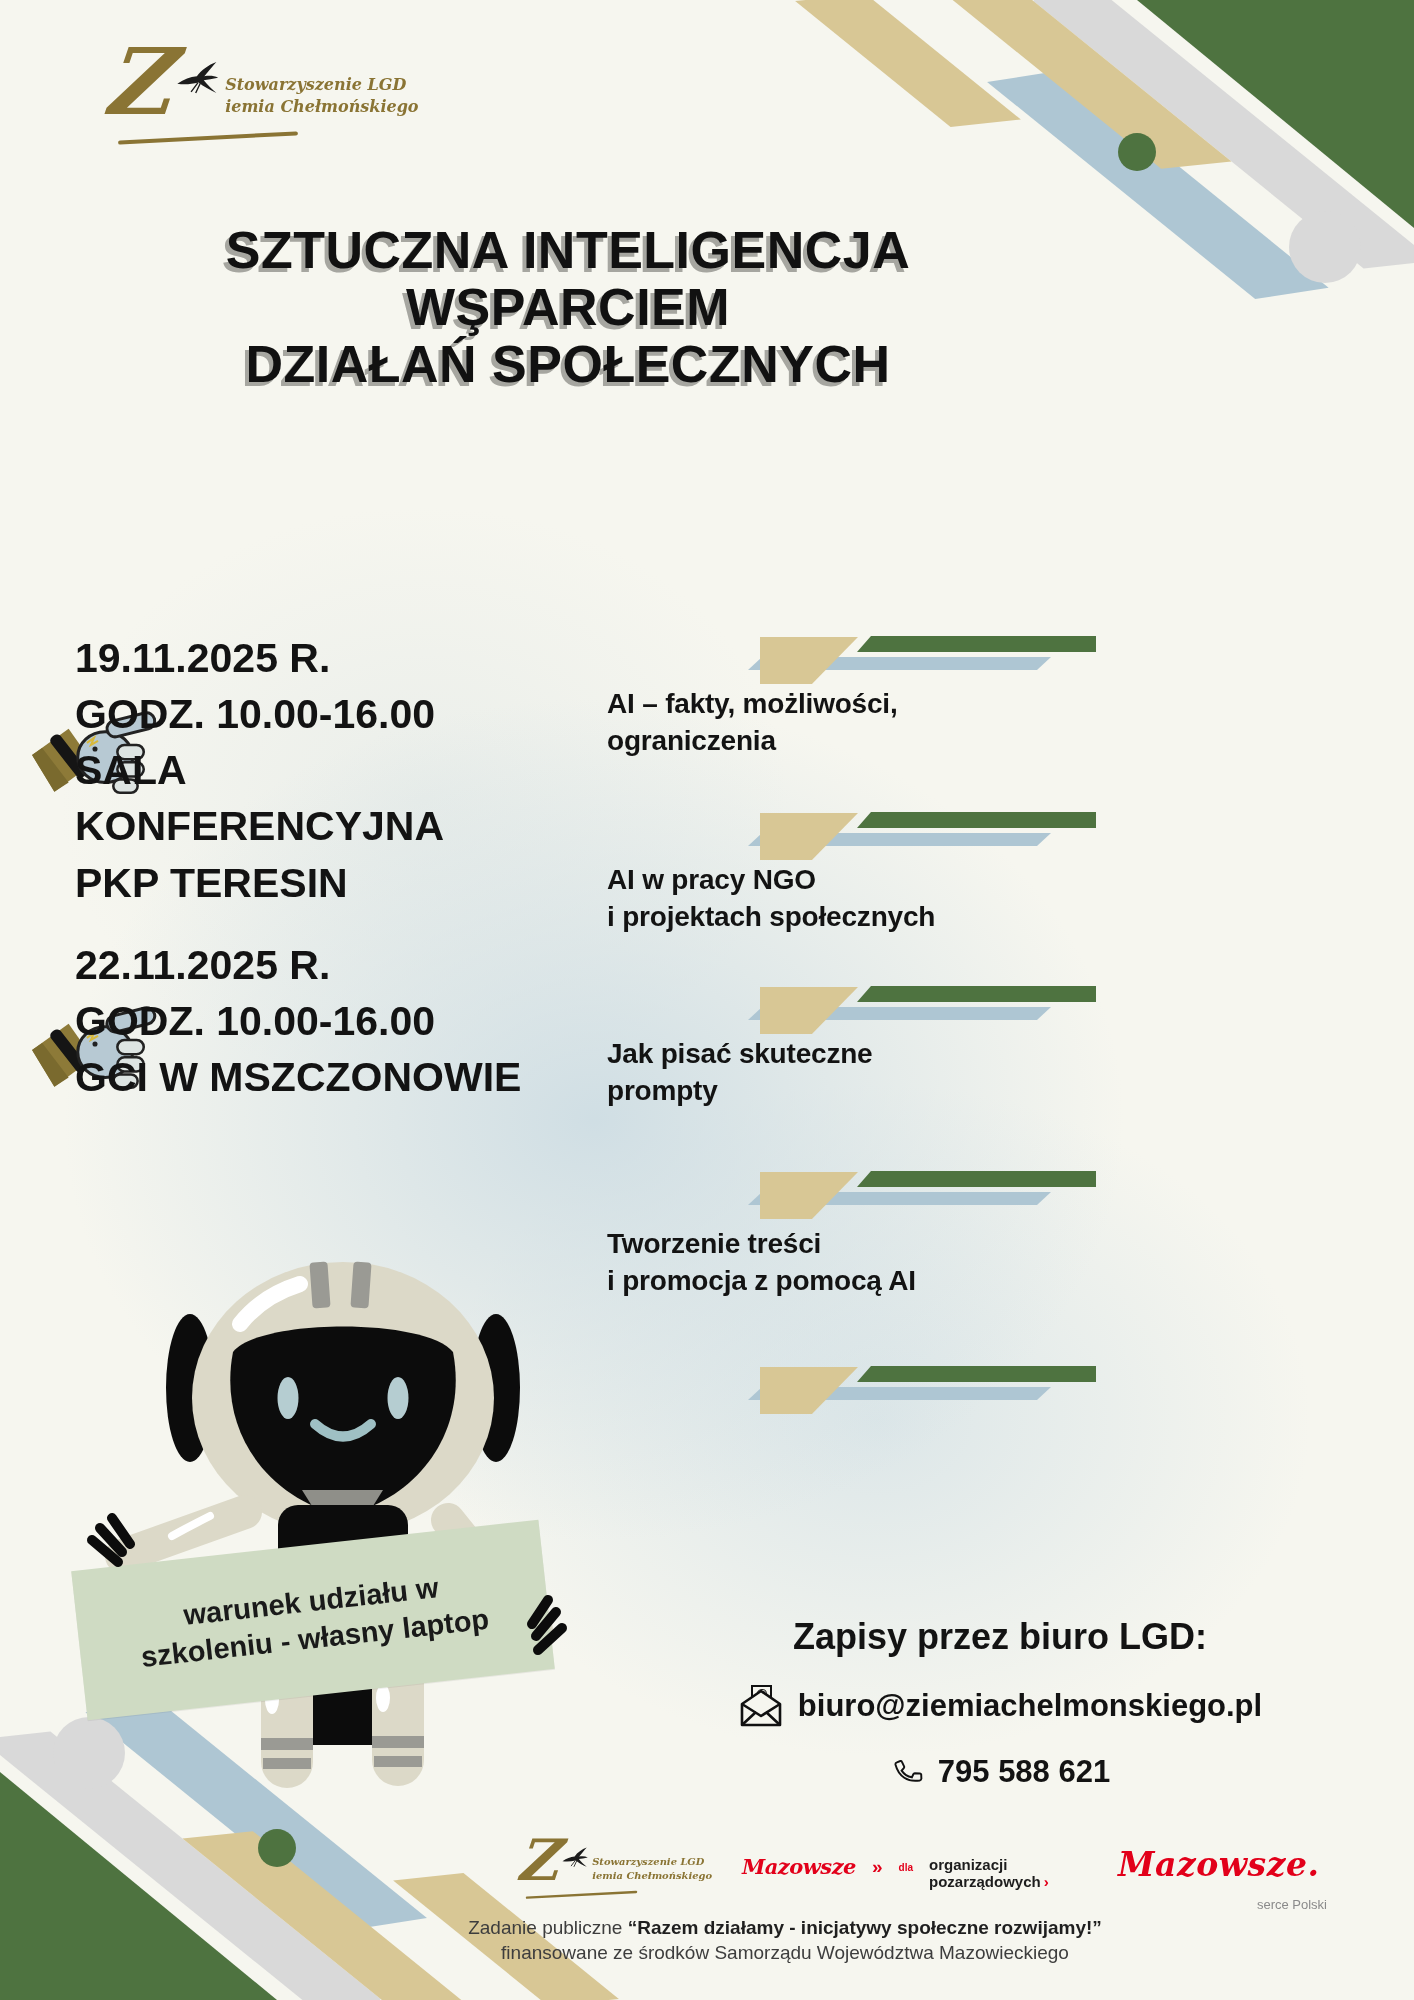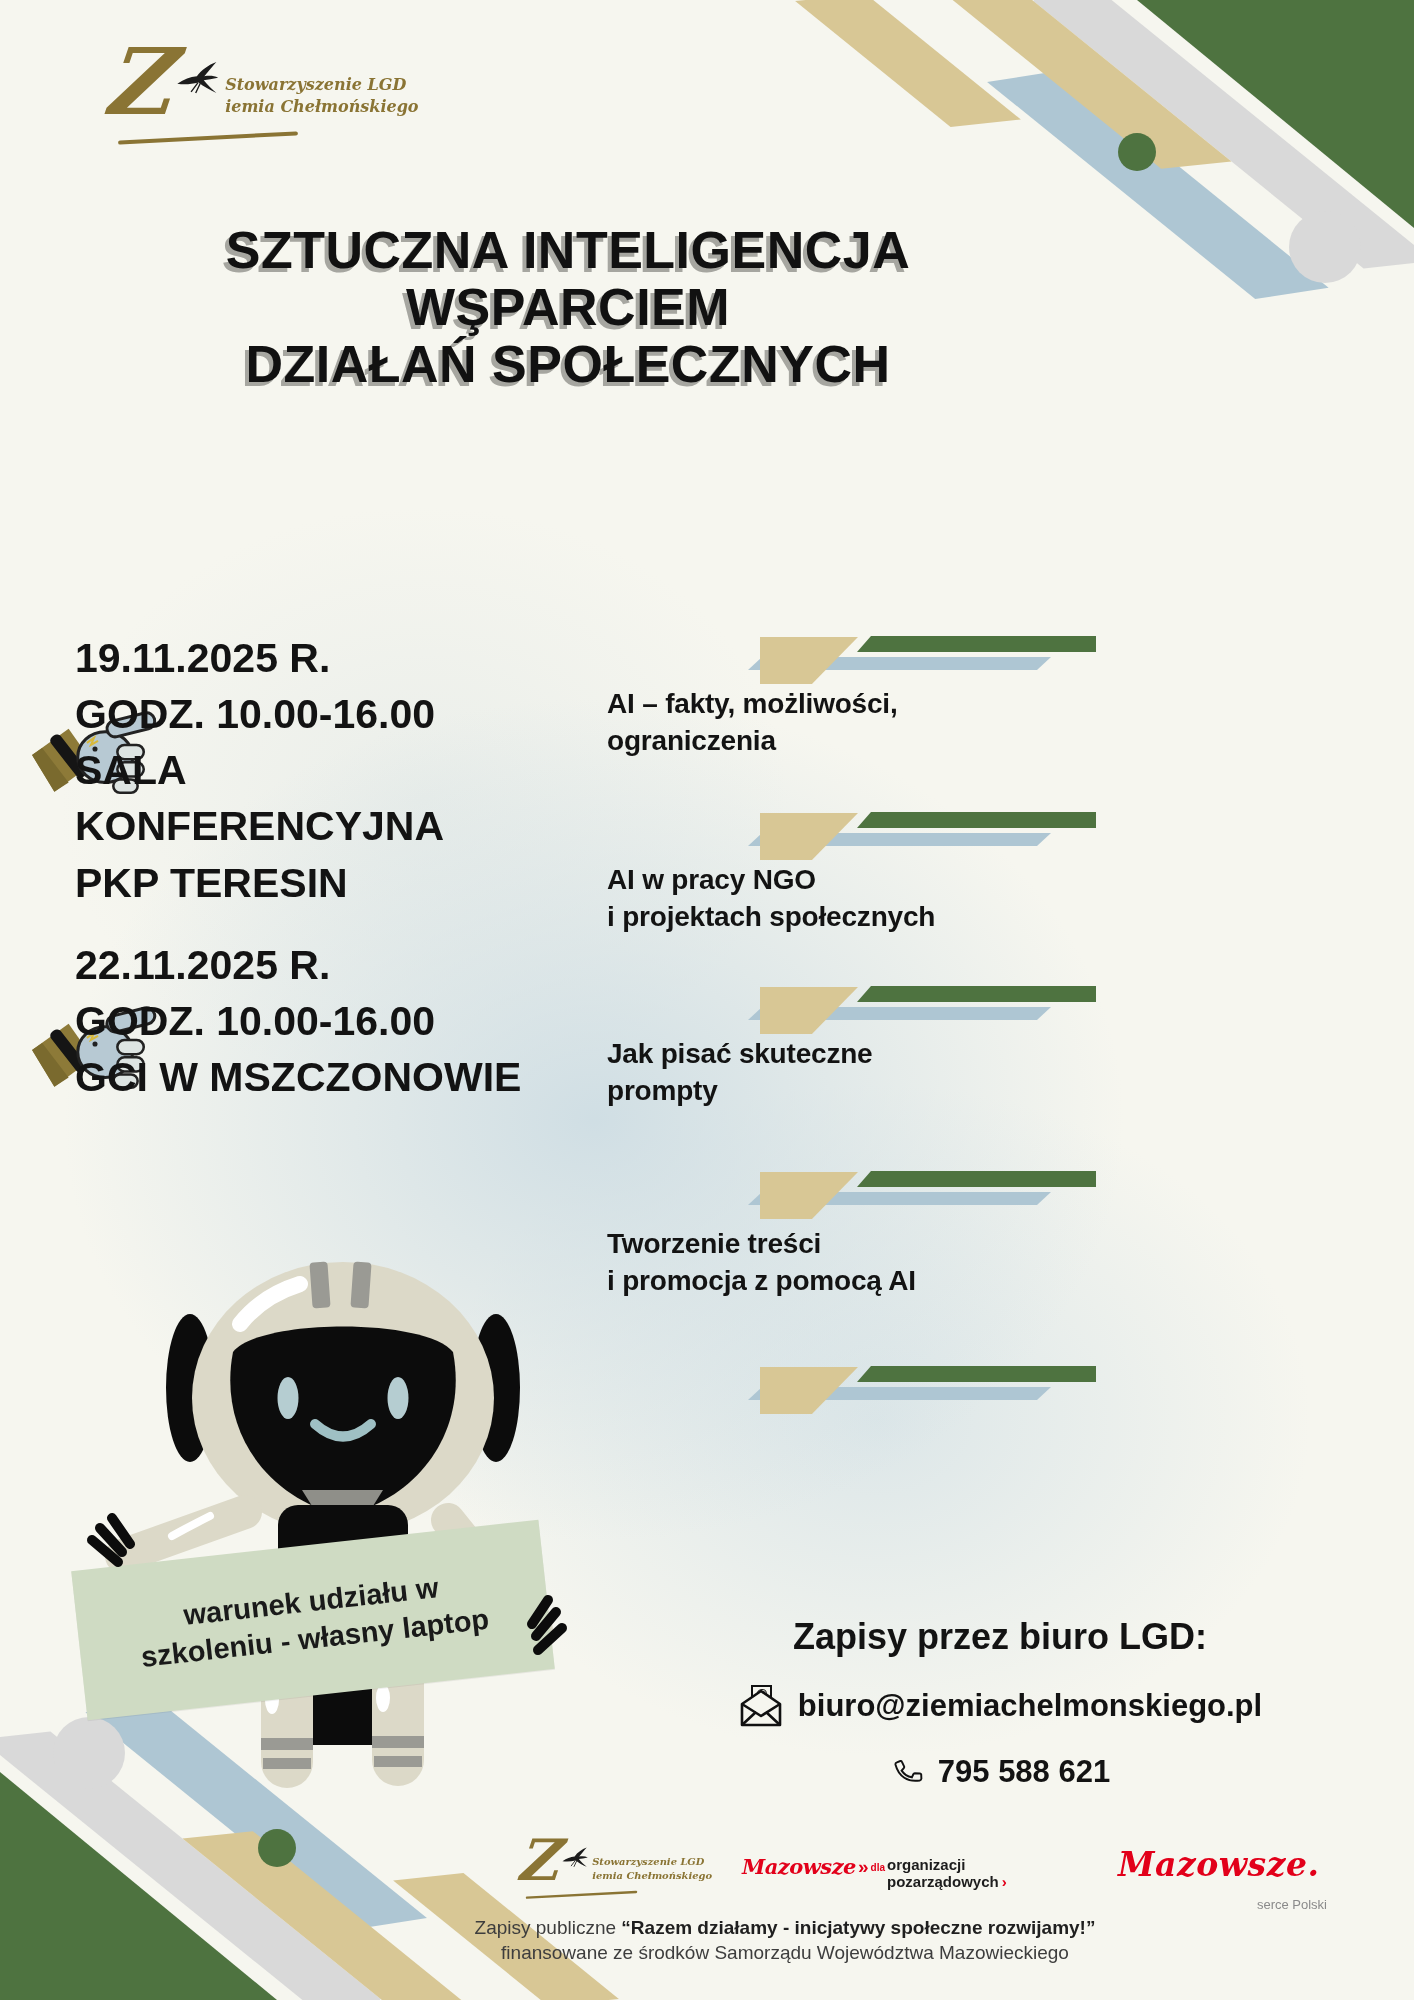--- a/index.html
+++ b/index.html
@@ -61,21 +61,21 @@
     box-shadow:0 1px 0 rgba(0,0,0,.06)}
 
   
   .contact{position:absolute;left:740px;top:1616px;width:520px;z-index:3;color:var(--ink)}
   .contact-heading{text-align:center;font-size:36px;font-weight:bold}
   .contact-row{display:flex;align-items:center;justify-content:center;gap:14px;margin-top:26px;
     font-size:31px;font-weight:bold}
   .contact-row svg{flex:0 0 auto}
 
   
-  .ngo-logo{position:absolute;left:742px;top:1856px;display:flex;align-items:flex-start;gap:2px;z-index:3}
+  .ngo-logo{position:absolute;left:742px;top:1856px;display:flex;align-items:flex-start;gap:16px;z-index:3}
   .ngo-brand{font-family:"DejaVu Serif",serif;font-style:italic;font-weight:bold;font-size:21px;
     color:var(--red);letter-spacing:-.5px;line-height:1}
   .ngo-chev{color:var(--red);font-size:19px;font-weight:bold;line-height:1;margin-top:1px}
   .ngo-dla{color:var(--red);font-size:10px;font-weight:bold;margin-top:6px}
   .ngo-org{font-size:15px;font-weight:bold;color:#1d1d1d;line-height:1.15}
   .ngo-org .row2{display:flex;gap:3px;justify-content:flex-end}
   .ngo-arrow{color:var(--red)}
   .serce-logo{position:absolute;left:1118px;top:1848px;width:215px;z-index:3}
   .serce-brand{font-family:"DejaVu Serif",serif;font-style:italic;font-weight:bold;font-size:33px;
     color:var(--red);letter-spacing:.5px;line-height:1}
@@ -297,17 +297,17 @@
       </div>
     </span>
   </div>
 
   <div class="serce-logo">
     <div class="serce-brand">Mazowsze.</div>
     <div class="serce-tag">serce Polski</div>
   </div>
 
   <div class="credit">
-    <div><span>Zapisy publiczne </span><b>“Razem działamy - inicjatywy społeczne rozwijamy!”</b></div>
+    <div><span>Zadanie publiczne </span><b>“Razem działamy - inicjatywy społeczne rozwijamy!”</b></div>
     <div>finansowane ze środków Samorządu Województwa Mazowieckiego</div>
   </div>
 
 </div>
 
 </body></html>

